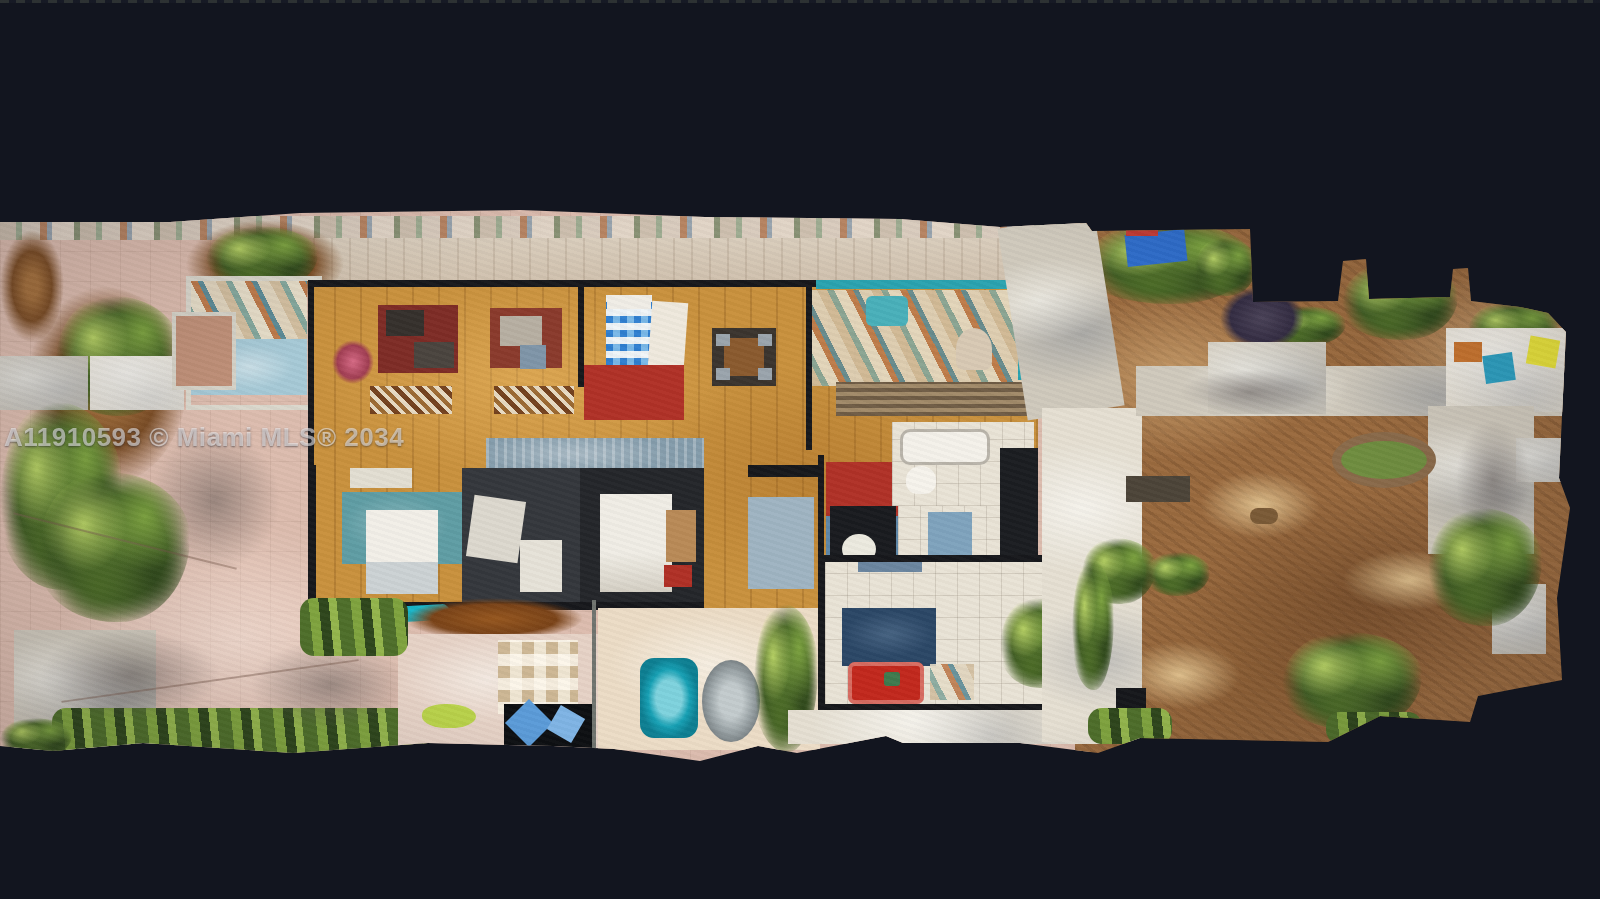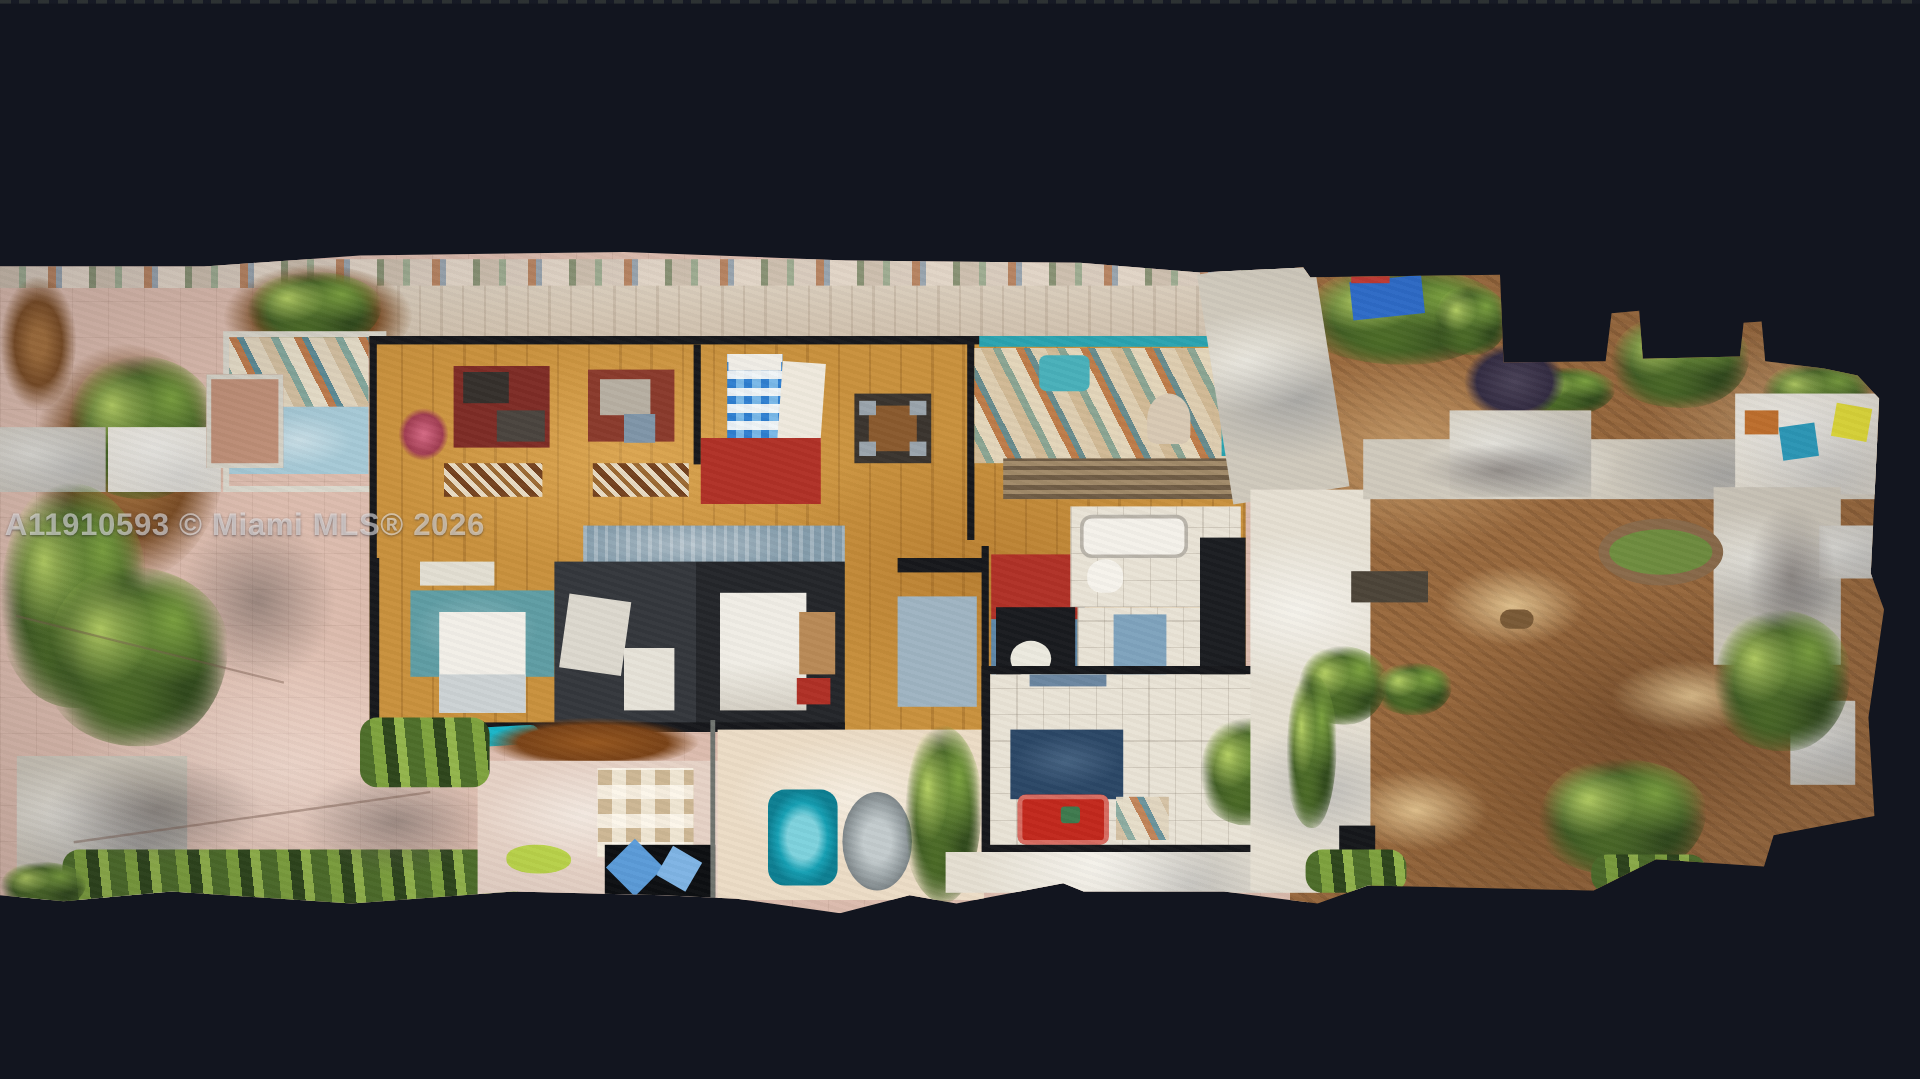--- a/index.html
+++ b/index.html
@@ -256,13 +256,13 @@
   <div class="r green-c" style="left:1282px;top:422px;width:140px;height:98px"></div>
   <div class="r green-c" style="left:1428px;top:298px;width:114px;height:118px"></div>
   <div class="r green-c" style="left:1486px;top:486px;width:78px;height:50px"></div>
   <div class="r green-f" style="left:1326px;top:502px;width:96px;height:32px"></div>
   <div class="r green-f" style="left:1088px;top:498px;width:84px;height:36px"></div>
   <div class="r green-c" style="left:1072px;top:350px;width:42px;height:130px"></div>
 
   <div class="r grain" style="left:0;top:0;width:1572px;height:552px"></div>
 </div>
 
-<div class="watermark">A11910593 © Miami MLS® 2026</div>
+<div class="watermark">A11910593 © Miami MLS® 2034</div>
 
 </body></html>

